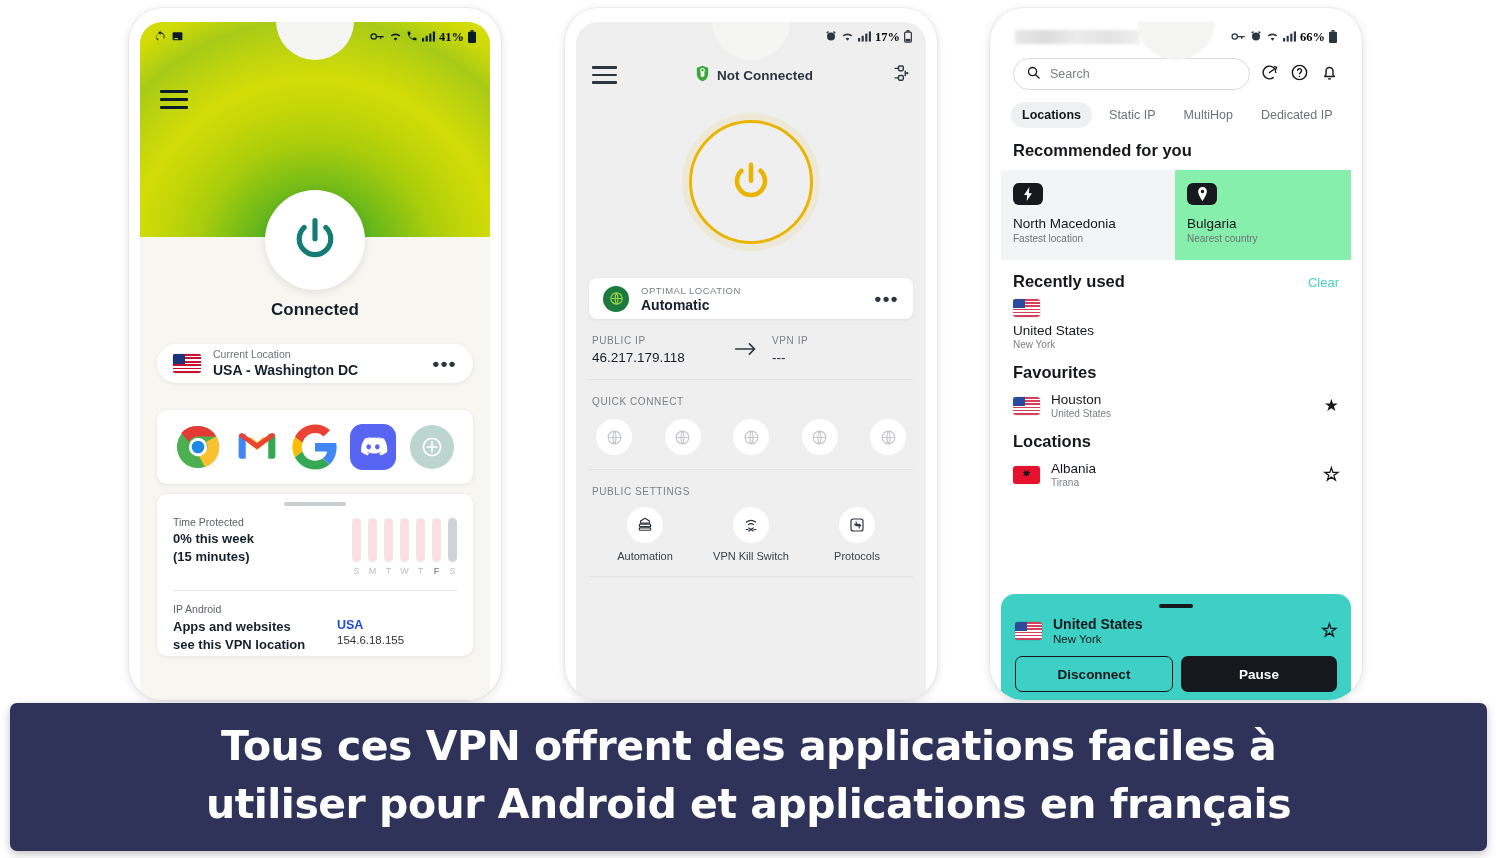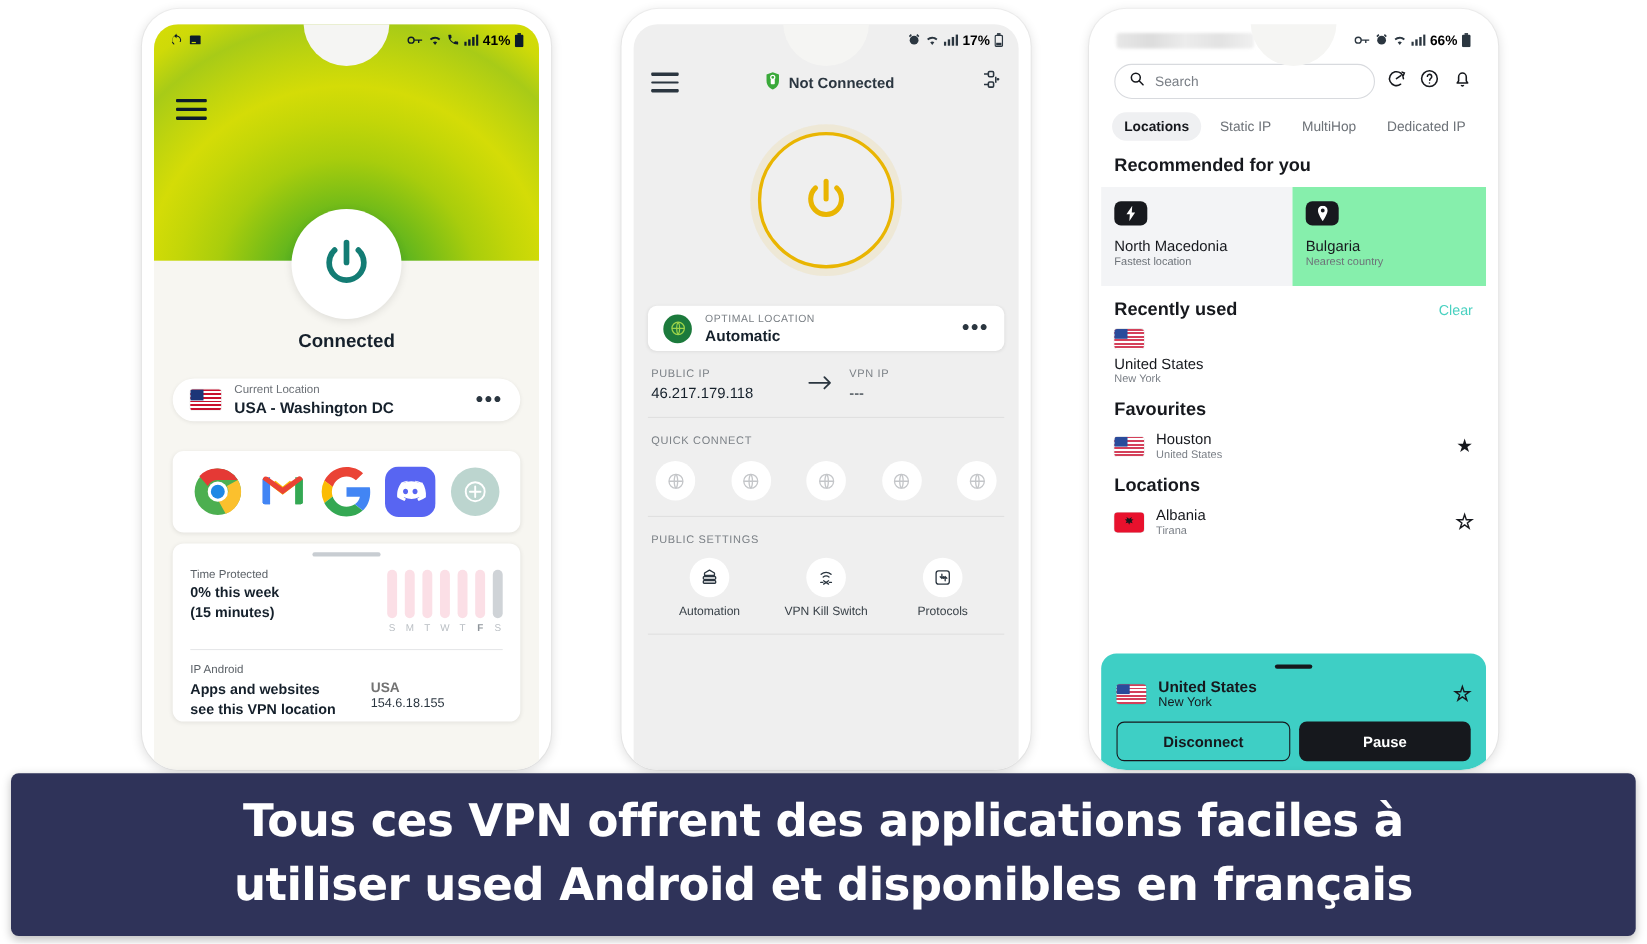--- a/index.html
+++ b/index.html
@@ -53,21 +53,21 @@
     height: 30px;
     display: flex;
     align-items: center;
     justify-content: space-between;
     padding: 0 14px;
     font-size: 12.5px;
     font-weight: 700;
     z-index: 35;
   }
   .sb-left, .sb-right { display: flex; align-items: center; gap: 4px; }
-  .sb-right { font-size: 12.5px; }
+  .sb-right { font-size: 12.5px; font-family: Liberation Serif, serif; }
   .sbicon { font-size: 12px; line-height: 1; display:inline-block; }
 
   
   #screen1 { background: #f7f6f1; }
   .p1-hero {
     position: absolute; top: 0; left: 0; right: 0; height: 215px;
     background:
       radial-gradient(circle at 50% 112%, #2e9c3a 0%, #47ad26 14%, #78bd17 27%, #a9cd0c 40%, #c3d608 52%, #d4dc07 62%, #bfd40e 72%, #a8cb17 82%, #cfda08 92%, #d6dd06 100%);
     z-index: 5;
   }
@@ -127,21 +127,21 @@
   .p1-chart { display: flex; gap: 7px; margin-top: 2px; }
   .p1-bar-col { display: flex; flex-direction: column; align-items: center; }
   .p1-bar { width: 9px; height: 44px; border-radius: 5px; background: #fbdfe6; }
   .p1-bar.gray { background: #cfd3d7; }
   .p1-bar-lbl { font-size: 9px; color: #b9bec3; margin-top: 4px; }
   .p1-bar-lbl.on { color: #8e949a; font-weight: 700; }
   .p1-divider { height: 1px; background: #e6e7e9; margin: 14px 0 12px 0; }
   .p1-ip-label { font-size: 10.5px; color: #5c6268; }
   .p1-ip-row { display: flex; justify-content: space-between; margin-top: 3px; }
   .p1-ip-text { font-size: 13px; font-weight: 700; color: #15202b; line-height: 1.35; }
-  .p1-ip-cc { font-size: 12.5px; font-weight: 700; color: #737373; }
+  .p1-ip-cc { font-size: 12.5px; font-weight: 700; color: #1d4ed8; }
   .p1-ip-addr { font-size: 11.5px; color: #2b3640; margin-top: 2px; }
   .p1-ip-right { text-align: left; width: 120px; }
 
   
   #screen2 { background: #efefef; }
   .p2-header {
     position: relative; height: 46px; display:flex; align-items:center;
     justify-content: space-between; padding: 0 16px; z-index: 30;
   }
   .p2-ham { width: 25px; }
@@ -794,16 +794,16 @@
         <div class="p3-btns">
           <div class="p3-btn ghost">Disconnect</div>
           <div class="p3-btn solid">Pause</div>
         </div>
       </div>
     </div>
   </div>
 
   <div class="caption">
     <div class="caption-line">Tous ces VPN offrent des applications faciles à</div>
-    <div class="caption-line">utiliser used Android et disponibles en français</div>
+    <div class="caption-line">utiliser pour Android et applications en français</div>
   </div>
 
 </div>
 
 </body></html>

